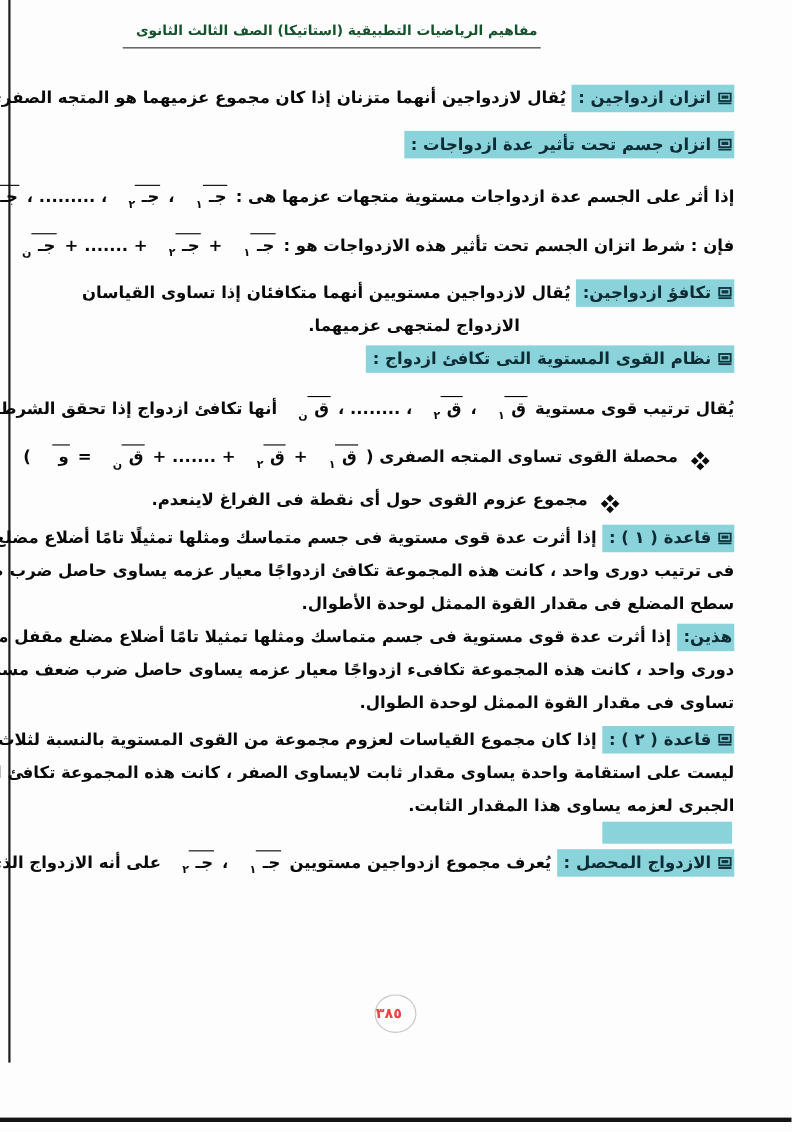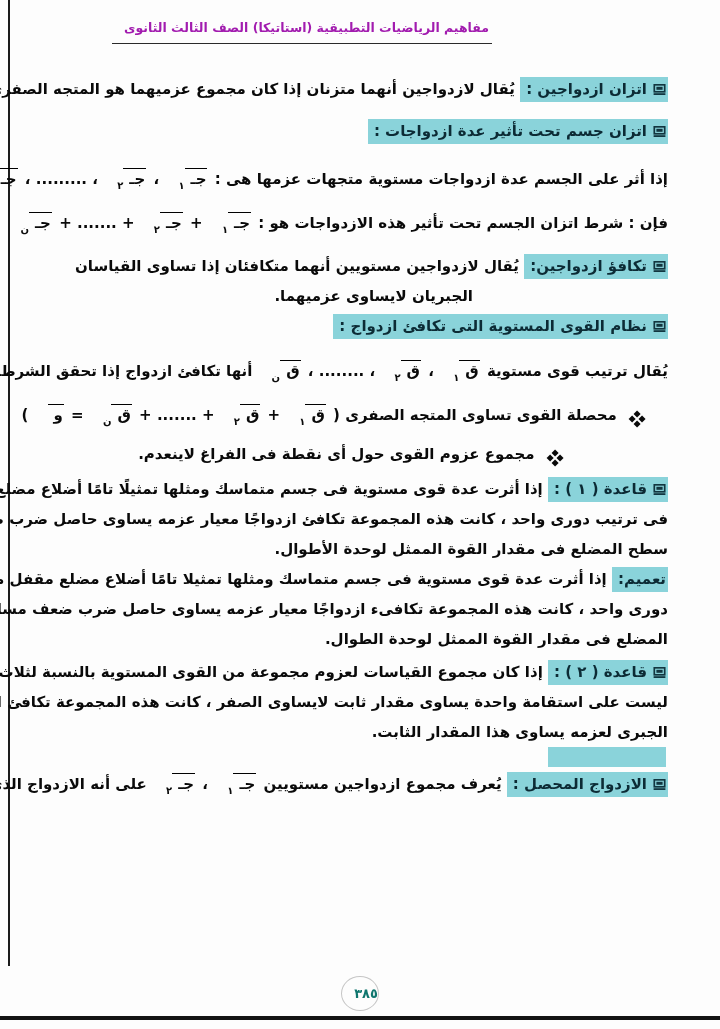--- a/index.html
+++ b/index.html
@@ -5,21 +5,21 @@
   html,body{margin:0;padding:0;background:#e8e8e8;}
   .page{
     position:relative;width:720px;height:1029px;margin:0 auto;
     background:#fdfdfd;overflow:hidden;
     font-family:"DejaVu Sans",sans-serif;
   }
   .left-rule{position:absolute;left:8px;top:0;width:2px;height:966px;background:#1c1c1c;}
   .bottom-rule{position:absolute;left:0;top:1016px;width:720px;height:4px;background:#141414;}
   .running-head{
     position:absolute;left:112px;top:20px;direction:rtl;
-    font-size:12.5px;font-weight:bold;color:#a21caf;
+    font-size:12.5px;font-weight:bold;color:#14532d;
     border-bottom:1.5px solid #2a2a2a;padding:0 3px 8px 12px;white-space:nowrap;
   }
   .content{
     position:absolute;top:66px;right:52px;left:56px;
     direction:rtl;text-align:right;
     font-size:15px;font-weight:bold;color:var(--txt,#0a0a0a);
   }
   .block{margin:0;}
   .tline{line-height:30px;white-space:nowrap;}
   .hl{
@@ -34,24 +34,24 @@
   .vec{display:inline-block;margin:0 2px;line-height:1;vertical-align:baseline;padding-left:12px;}
   .vb{display:inline-block;border-top:1.6px solid #000;padding:3px 1px 0 6px;}
   .vec sub{font-size:10px;vertical-align:-5px;}
   .bullet{
     display:inline-block;width:5px;height:5px;background:#0a0a0a;
     box-shadow:7px 0 #0a0a0a,0 7px #0a0a0a,7px 7px #0a0a0a;
     transform:rotate(45deg) translate(-2px,0);
     margin:0 2px 2px 14px;
   }
   .page-number{
-    position:absolute;top:976px;left:341px;width:36px;height:33px;
+    position:absolute;top:904px;left:341px;width:36px;height:33px;
     border:1.5px solid #c6c6c6;border-radius:50%;
-    display:flex;align-items:center;justify-content:flex-start;
-    font-size:13px;font-weight:bold;color:#0f766e;direction:rtl;
+    display:flex;align-items:center;justify-content:flex-end;
+    font-size:13px;font-weight:bold;color:#ef4444;direction:rtl;
   }
 </style>
 </head>
 <body>
 
 <div class="page">
   <div class="left-rule"></div>
   <div class="running-head">مفاهيم الرياضيات التطبيقية (استاتيكا) الصف الثالث الثانوى</div>
   <div class="content" id="content">
       <div class="block" style="margin-top: 8px;">
@@ -73,21 +73,21 @@
       </div>
       <div class="block" style="margin-top: 14px;">
         <div class="tline"><span>فإن : شرط اتزان الجسم تحت تأثير هذه الازدواجات هو : </span><span class="vec"><span class="vb">جـ</span><sub>١</sub></span><span> + </span><span class="vec"><span class="vb">جـ</span><sub>٢</sub></span><span> + ....... + </span><span class="vec"><span class="vb">جـ</span><sub>ن</sub></span><span> = </span><span class="vec"><span class="vb">و</span></span></div>
       </div>
       <div class="block" style="margin-top: 13px;">
         <div class="tline"><span class="hl"><svg width="13" height="11" viewBox="0 0 13 11">
               <rect x="1.3" y="0.8" width="10.4" height="7" fill="none" stroke="#123640" stroke-width="1.7"></rect>
               <rect x="3.4" y="2.8" width="6.2" height="3" fill="#123640"></rect>
               <rect x="0.6" y="9.2" width="11.8" height="1.8" fill="#123640"></rect>
             </svg>تكافؤ ازدواجين:</span><span> يُقال لازدواجين مستويين أنهما متكافئان إذا تساوى القياسان</span></div>
-        <div class="tline" style="margin-right: 195px;"><span>الجبريان لايساوى عزميهما.</span></div>
+        <div class="tline" style="margin-right: 195px;"><span>الازدواج لمتجهى عزميهما.</span></div>
       </div>
       <div class="block">
         <div class="tline"><span class="hl"><svg width="13" height="11" viewBox="0 0 13 11">
               <rect x="1.3" y="0.8" width="10.4" height="7" fill="none" stroke="#123640" stroke-width="1.7"></rect>
               <rect x="3.4" y="2.8" width="6.2" height="3" fill="#123640"></rect>
               <rect x="0.6" y="9.2" width="11.8" height="1.8" fill="#123640"></rect>
             </svg>نظام القوى المستوية التى تكافئ ازدواج :</span></div>
       </div>
       <div class="block" style="margin-top: 15px;">
         <div class="tline"><span>يُقال ترتيب قوى مستوية </span><span class="vec"><span class="vb">ق</span><sub>١</sub></span><span> ، </span><span class="vec"><span class="vb">ق</span><sub>٢</sub></span><span> ، ........ ، </span><span class="vec"><span class="vb">ق</span><sub>ن</sub></span><span> أنها تكافئ ازدواج إذا تحقق الشرطان الآتيان معًا :</span></div>
@@ -101,23 +101,23 @@
       <div class="block" style="margin-top: 5px;">
         <div class="tline"><span class="hl"><svg width="13" height="11" viewBox="0 0 13 11">
               <rect x="1.3" y="0.8" width="10.4" height="7" fill="none" stroke="#123640" stroke-width="1.7"></rect>
               <rect x="3.4" y="2.8" width="6.2" height="3" fill="#123640"></rect>
               <rect x="0.6" y="9.2" width="11.8" height="1.8" fill="#123640"></rect>
             </svg>قاعدة ( ١ ) :</span><span> إذا أثرت عدة قوى مستوية فى جسم متماسك ومثلها تمثيلًا تامًا أضلاع مضلع مقفل مأخوذة</span></div>
         <div class="tline"><span>فى ترتيب دورى واحد ، كانت هذه المجموعة تكافئ ازدواجًا معيار عزمه يساوى حاصل ضرب ضعف مساحة</span></div>
         <div class="tline"><span>سطح المضلع فى مقدار القوة الممثل لوحدة الأطوال.</span></div>
       </div>
       <div class="block">
-        <div class="tline"><span class="hl">تعميم:</span><span> إذا أثرت عدة قوى مستوية فى جسم متماسك ومثلها تمثيلا تامًا أضلاع مضلع مقفل مأخوذة فى ترتيب</span></div>
+        <div class="tline"><span class="hl">هذين:</span><span> إذا أثرت عدة قوى مستوية فى جسم متماسك ومثلها تمثيلا تامًا أضلاع مضلع مقفل مأخوذة فى ترتيب</span></div>
         <div class="tline"><span>دورى واحد ، كانت هذه المجموعة تكافىء ازدواجًا معيار عزمه يساوى حاصل ضرب ضعف مساحة سطح</span></div>
-        <div class="tline"><span>المضلع فى مقدار القوة الممثل لوحدة الطوال.</span></div>
+        <div class="tline"><span>تساوى فى مقدار القوة الممثل لوحدة الطوال.</span></div>
       </div>
       <div class="block" style="margin-top: 3px;">
         <div class="tline"><span class="hl"><svg width="13" height="11" viewBox="0 0 13 11">
               <rect x="1.3" y="0.8" width="10.4" height="7" fill="none" stroke="#123640" stroke-width="1.7"></rect>
               <rect x="3.4" y="2.8" width="6.2" height="3" fill="#123640"></rect>
               <rect x="0.6" y="9.2" width="11.8" height="1.8" fill="#123640"></rect>
             </svg>قاعدة ( ٢ ) :</span><span> إذا كان مجموع القياسات لعزوم مجموعة من القوى المستوية بالنسبة لثلاث نقط فى مستواها</span></div>
         <div class="tline"><span>ليست على استقامة واحدة يساوى مقدار ثابت لايساوى الصفر ، كانت هذه المجموعة تكافئ ازدواجًا القياس</span></div>
         <div class="tline"><span>الجبرى لعزمه يساوى هذا المقدار الثابت.</span></div>
       </div>

